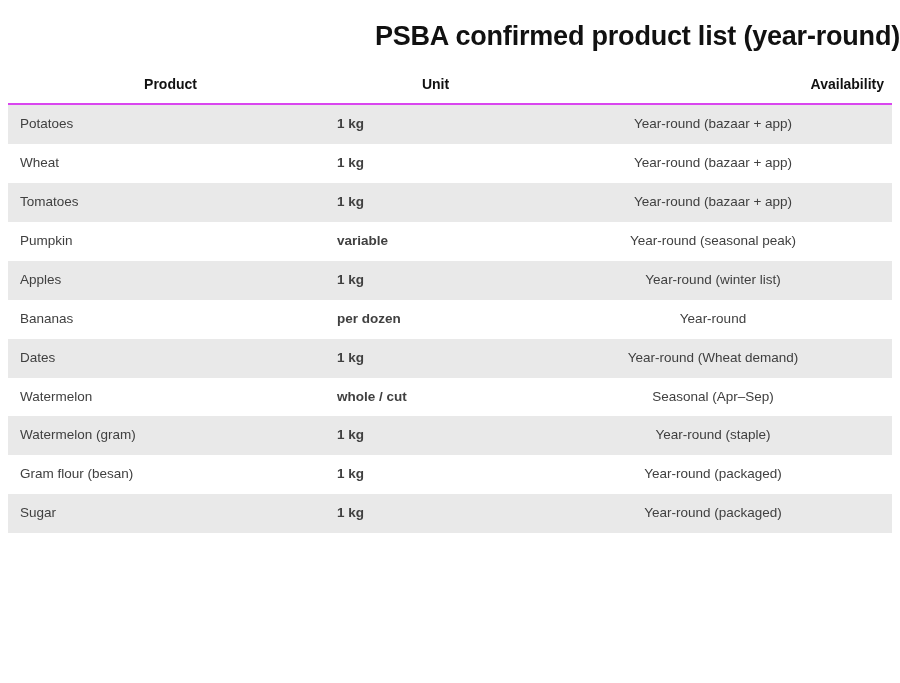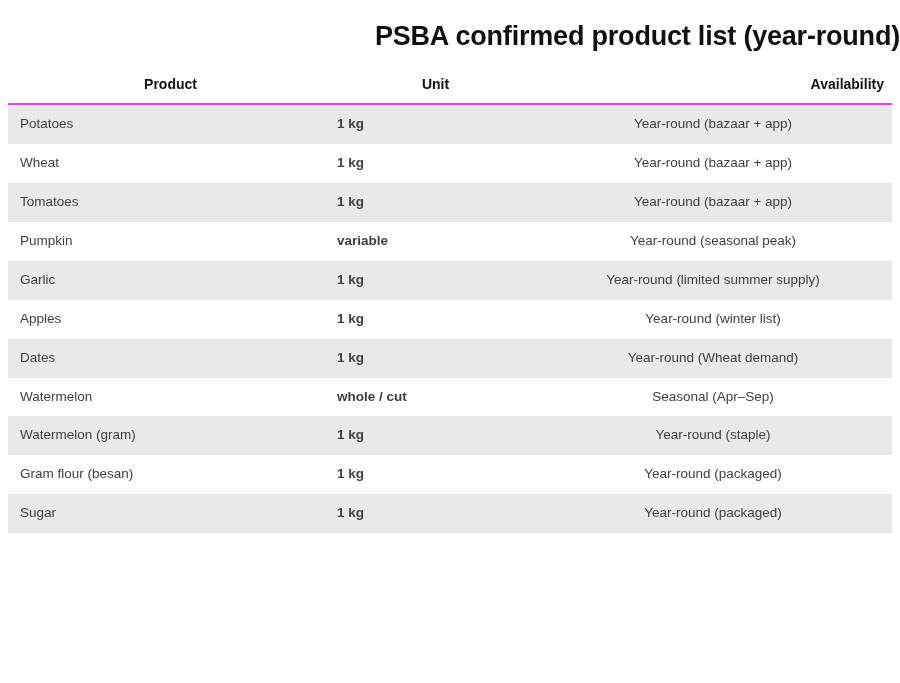--- a/index.html
+++ b/index.html
@@ -104,28 +104,28 @@
           <td class="cell-product">Tomatoes</td>
           <td class="cell-unit">1 kg</td>
           <td class="cell-avail">Year-round (bazaar + app)</td>
         </tr>
         <tr>
           <td class="cell-product">Pumpkin</td>
           <td class="cell-unit">variable</td>
           <td class="cell-avail">Year-round (seasonal peak)</td>
         </tr>
         <tr>
-          <td class="cell-product">Garlic</td>
-          <td class="cell-unit">1 kg</td>
-          <td class="cell-avail">Year-round (limited summer supply)</td>
-        </tr>
-        <tr>
           <td class="cell-product">Apples</td>
           <td class="cell-unit">1 kg</td>
           <td class="cell-avail">Year-round (winter list)</td>
+        </tr>
+        <tr>
+          <td class="cell-product">Bananas</td>
+          <td class="cell-unit">per dozen</td>
+          <td class="cell-avail">Year-round</td>
         </tr>
         <tr>
           <td class="cell-product">Dates</td>
           <td class="cell-unit">1 kg</td>
           <td class="cell-avail">Year-round (Wheat demand)</td>
         </tr>
         <tr>
           <td class="cell-product">Watermelon</td>
           <td class="cell-unit">whole / cut</td>
           <td class="cell-avail">Seasonal (Apr–Sep)</td>

